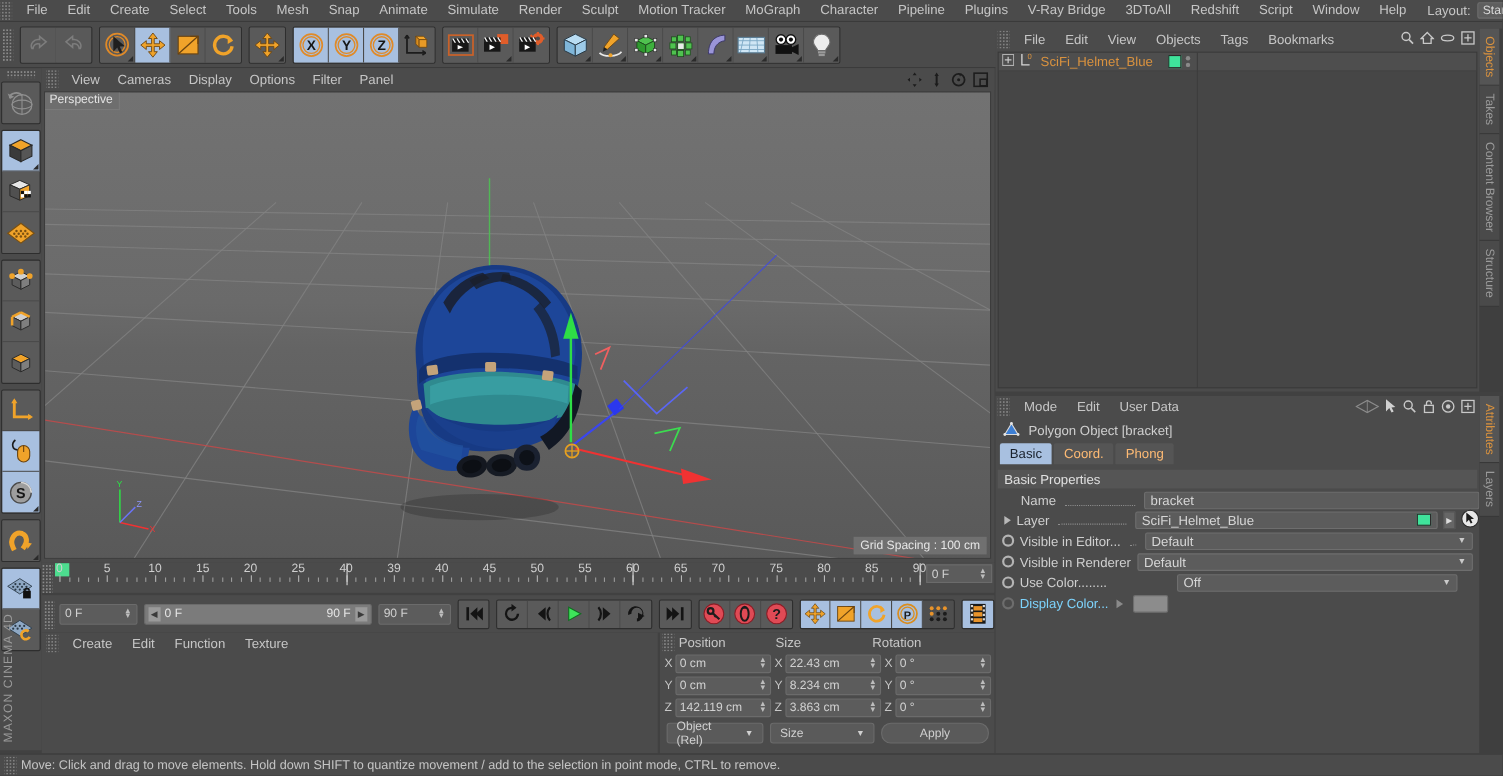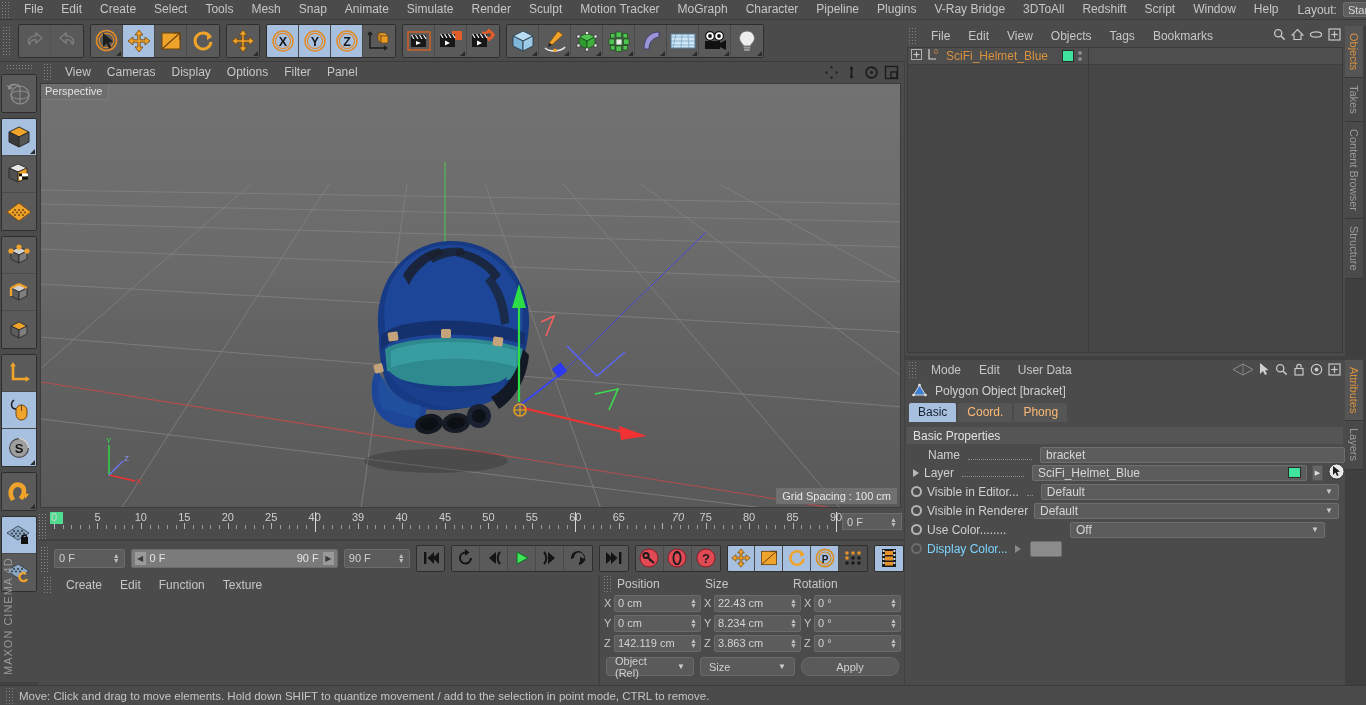--- a/index.html
+++ b/index.html
@@ -909,21 +909,21 @@
         <div class="lbl" style="left: 177.778px;">20</div>
         <div class="lbl" style="left: 221.222px;">25</div>
         <div class="lbl" style="left: 264.667px;">40</div>
         <div class="lbl" style="left: 308.111px;">39</div>
         <div class="lbl" style="left: 351.556px;">40</div>
         <div class="lbl" style="left: 395px;">45</div>
         <div class="lbl" style="left: 438.444px;">50</div>
         <div class="lbl" style="left: 481.889px;">55</div>
         <div class="lbl" style="left: 525.333px;">60</div>
         <div class="lbl" style="left: 568.778px;">65</div>
-        <div class="lbl" style="left: 628px; font-style: italic;">70</div>
+        <div class="lbl" style="left: 603px;">70</div>
         <div class="lbl" style="left: 655.667px;">75</div>
         <div class="lbl" style="left: 699.111px;">80</div>
         <div class="lbl" style="left: 742.556px;">85</div>
         <div class="lbl" style="left: 786px;">90</div>
         <div class="playhead" style="left: 264.667px;"></div>
         <div class="playhead" style="left: 525.333px;"></div>
         <div class="playhead" style="left: 786px;"></div>
       </div>
     <div class="curframe">
       <span>0 F</span>

